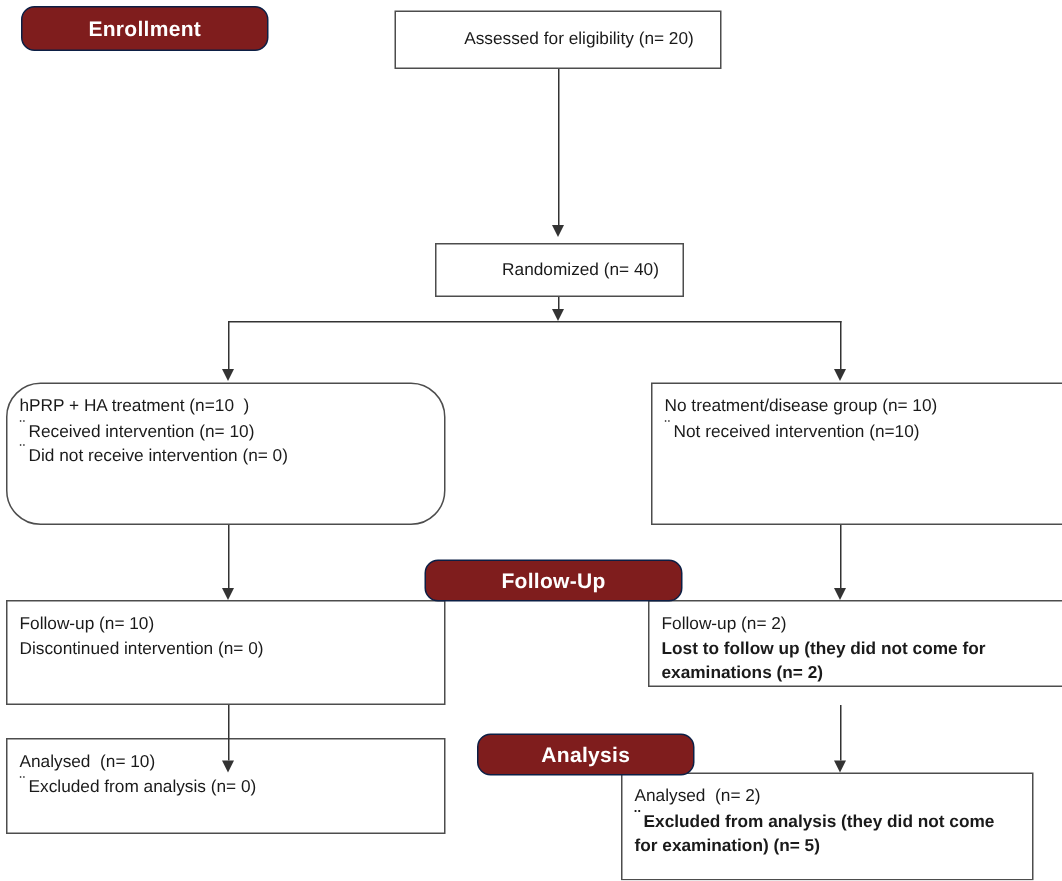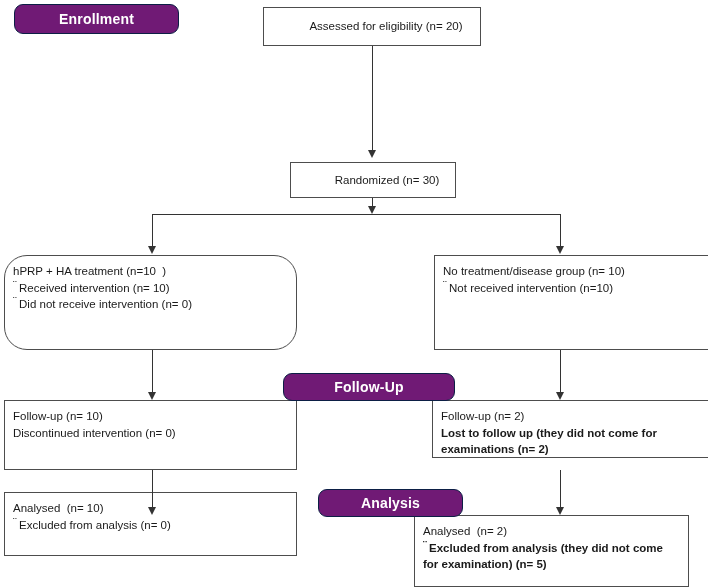--- a/index.html
+++ b/index.html
@@ -47,21 +47,21 @@
   }
   .box .line.wrap {
     white-space: normal;
     font-weight: bold;
   }
 
   
   .stage {
     position: absolute;
     box-sizing: border-box;
-    background: #701a75;
+    background: #7f1d1d;
     border: 1.5px solid #0c1f45;
     border-radius: 9px;
     color: #ffffff;
     font-size: 14px;
     font-weight: bold;
     display: flex;
     align-items: center;
     justify-content: center;
     letter-spacing: 0.2px;
     z-index: 5;
@@ -107,21 +107,21 @@
   </div>
 
   <div class="box center" style="left:263px; top:7px; width:218px; height:39px;">
     <span class="line">Assessed for eligibility (n= 20)</span>
   </div>
 
   <div class="vline" style="left:372px; top:46px; height:104px;"></div>
   <div class="arrowhead" style="left:368px; top:150px;"></div>
 
   <div class="box center" style="left:290px; top:162px; width:166px; height:36px;">
-    <span class="line">Randomized (n= 30)</span>
+    <span class="line">Randomized (n= 40)</span>
   </div>
 
   <div class="vline" style="left:372px; top:198px; height:8px;"></div>
   <div class="arrowhead" style="left:368px; top:206px;"></div>
 
   <div class="hline" style="left:152px; top:214px; width:409px;"></div>
   <div class="vline" style="left:152px; top:214px; height:32px;"></div>
   <div class="arrowhead" style="left:148px; top:246px;"></div>
   <div class="vline" style="left:560px; top:214px; height:32px;"></div>
   <div class="arrowhead" style="left:556px; top:246px;"></div>

